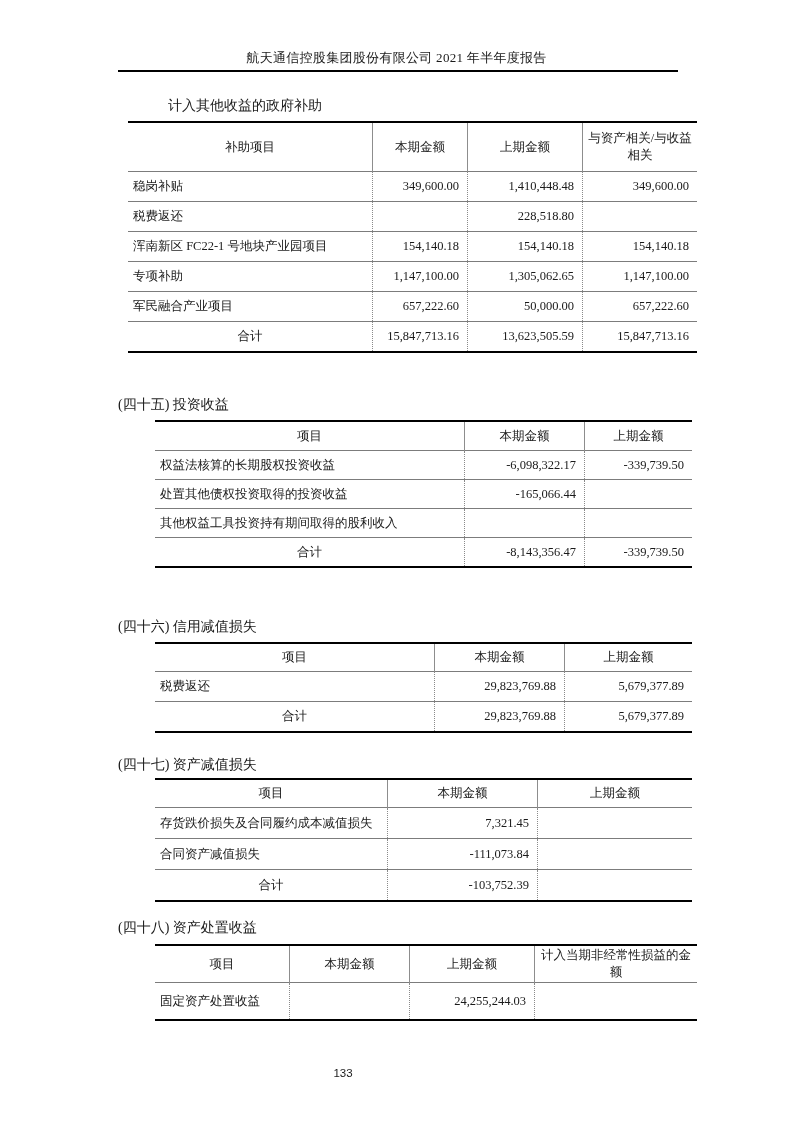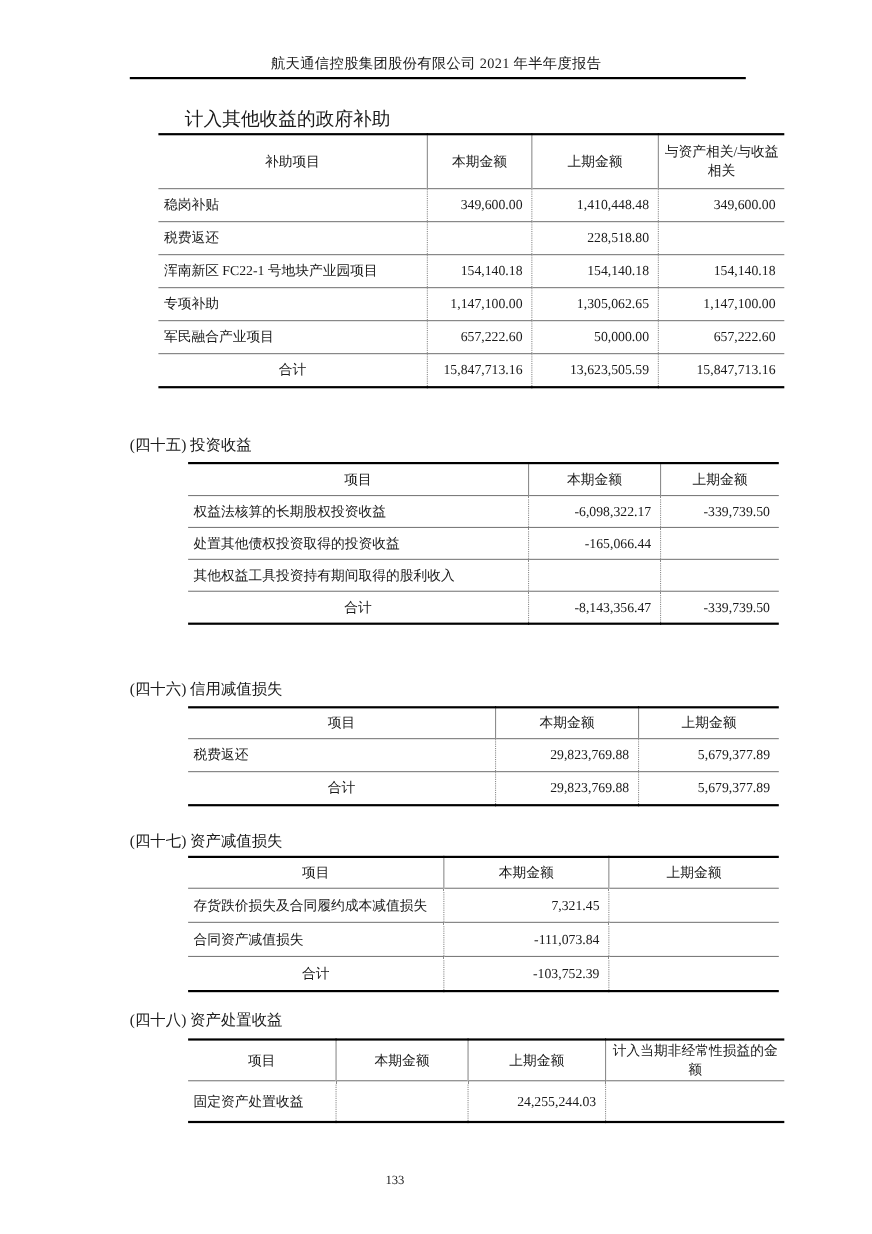--- a/index.html
+++ b/index.html
@@ -8,29 +8,29 @@
     font-family:"Liberation Serif","DejaVu Serif",serif;color:#1a1a1a;
     overflow:hidden;
   }
   .doc-header{
     position:absolute;top:49px;left:0;width:793px;text-align:center;
     font-size:13px;letter-spacing:.3px;white-space:nowrap;
   }
   .doc-header-rule{
     position:absolute;top:70px;left:118px;width:560px;height:2px;background:#000;
   }
-  .caption{position:absolute;font-size:17px;white-space:nowrap;}
+  .caption{position:absolute;font-size:14px;white-space:nowrap;}
   .caption.bold{font-weight:normal;font-size:14px;}
   #cap0{left:168px;top:97px;}
   #cap1{left:118px;top:396px;}
   #cap2{left:118px;top:618px;}
   #cap3{left:118px;top:756px;}
   #cap4{left:118px;top:919px;}
 
-  .tbl-wrap{position:absolute;margin-left:16px;}
+  .tbl-wrap{position:absolute;}
   #wrap0{left:128px;top:121px;width:550px;}
   #wrap1{left:155px;top:420px;width:523px;}
   #wrap2{left:155px;top:642px;width:523px;}
   #wrap3{left:155px;top:778px;width:523px;}
   #wrap4{left:155px;top:944px;width:523px;}
 
   table.tbl{
     border-collapse:collapse;table-layout:fixed;width:100%;
     border-top:2.5px solid #000;border-bottom:2.5px solid #000;
   }
@@ -65,21 +65,21 @@
   #t3 th:nth-child(1){width:228px}#t3 th:nth-child(2){width:145px}
   #t3 th:nth-child(3){width:150px}
   #t3 thead th{height:25px;}#t3 tbody td{height:28px;}
 
   #t4 th:nth-child(1){width:130px}#t4 th:nth-child(2){width:115px}
   #t4 th:nth-child(3){width:120px}#t4 th:nth-child(4){width:158px}
   #t4 thead th{height:26px;}#t4 tbody td{height:34px;}
 
   .page-number{
     position:absolute;top:1067px;left:0;width:686px;text-align:center;
-    font-family:Liberation Serif, serif;font-size:11.5px;margin-left:16px;
+    font-family:Liberation Sans, sans-serif;font-size:11.5px;
   }
 </style>
 </head>
 <body>
 
 <div class="doc-header">航天通信控股集团股份有限公司 2021 年半年度报告</div>
 <div class="doc-header-rule"></div>
 
 <div id="cap0" class="caption">计入其他收益的政府补助</div>
 <div id="wrap0" class="tbl-wrap">

